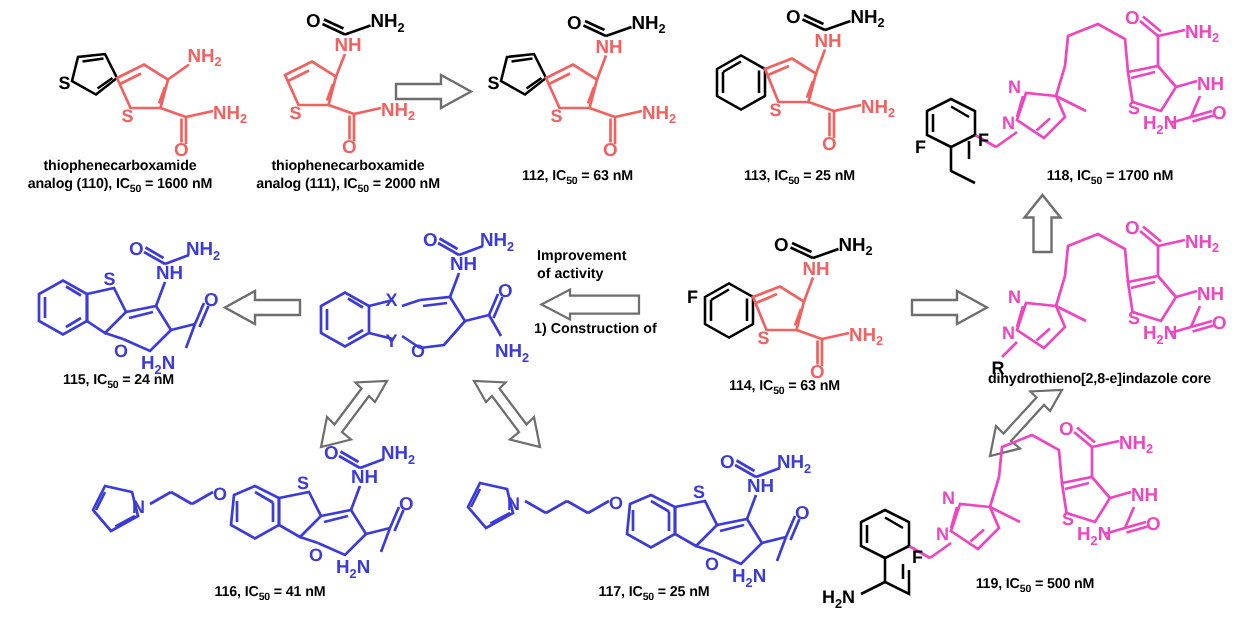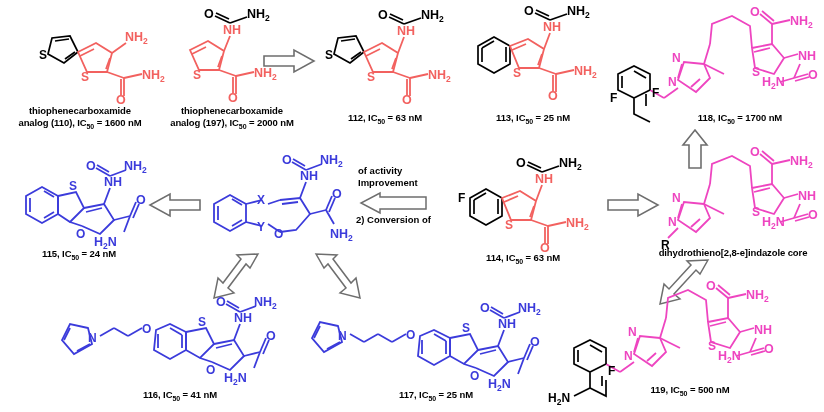--- a/index.html
+++ b/index.html
@@ -70,21 +70,21 @@
     <path d="M62 17 L47 10"></path>
     <path d="M61 13 L48 7"></path>
     <path d="M62 17 L79 11"></path>
   </g>
   <text x="36" y="12" font-size="12.5" fill="#000">O</text>
   <text x="79" y="12" font-size="12.5" fill="#000">NH<tspan font-size="8.5" dy="3">2</tspan></text>
 </svg>
 </div>
 <div class="cap" style="left:152px;top:105px;width:160px;">
   <span>thiophenecarboxamide</span><br>
-  <span><span>analog (197), IC</span><sub>50</sub><span> = 2000 nM</span></span>
+  <span><span>analog (111), IC</span><sub>50</sub><span> = 2000 nM</span></span>
 </div>
 
 <div class="node" style="left:262px;top:48px;">
 <svg width="56" height="30" viewBox="0 0 56 30">
   <path d="M2 8 L32 8 L32 2 L52 13 L32 24 L32 18 L2 18 Z" fill="#fff" stroke="#6E6E6E" stroke-width="1.6" stroke-linejoin="miter"></path>
 </svg>
 </div>
 
 <div class="node" style="left:316px;top:6px;">
 <svg width="175" height="100" viewBox="0 0 175 100">
@@ -304,30 +304,30 @@
     <path d="M102 18 L88 10"></path>
     <path d="M101 14 L89 7"></path>
     <path d="M102 18 L118 12"></path>
   </g>
   <text x="78" y="12" font-size="12.5" fill="#3B3BDB">O</text>
   <text x="116" y="12" font-size="12.5" fill="#3B3BDB">NH<tspan font-size="8.5" dy="3">2</tspan></text>
 </svg>
 </div>
 
 <div class="txtblk" style="left:358px;top:165px;width:120px;">
+  <div>Improvement</div>
   <div>of activity</div>
-  <div>Improvement</div>
 </div>
 <div class="node" style="left:358px;top:192px;">
 <svg width="72" height="22" viewBox="0 0 72 22">
   <path d="M68 5 L22 5 L22 1 L3 11 L22 21 L22 17 L68 17 Z" fill="#fff" stroke="#6E6E6E" stroke-width="1.5" stroke-linejoin="miter"></path>
 </svg>
 </div>
 <div class="txtblk" style="left:356px;top:214px;width:130px;">
-  <div>2) Conversion of</div>
+  <div>1) Construction of</div>
 </div>
 
 <div class="node" style="left:450px;top:152px;">
 <svg width="190" height="105" viewBox="0 0 190 105">
   <text x="8" y="50" font-size="12" fill="#000">F</text>
   <g stroke="#000" stroke-width="1.7" fill="none">
     <path d="M20 46 L36 37 L52 46 L52 64 L36 73 L20 64 Z"></path>
     <path d="M24 48 L36 41"></path>
     <path d="M48 47 L48 62"></path>
     <path d="M24 62 L24 48"></path>

